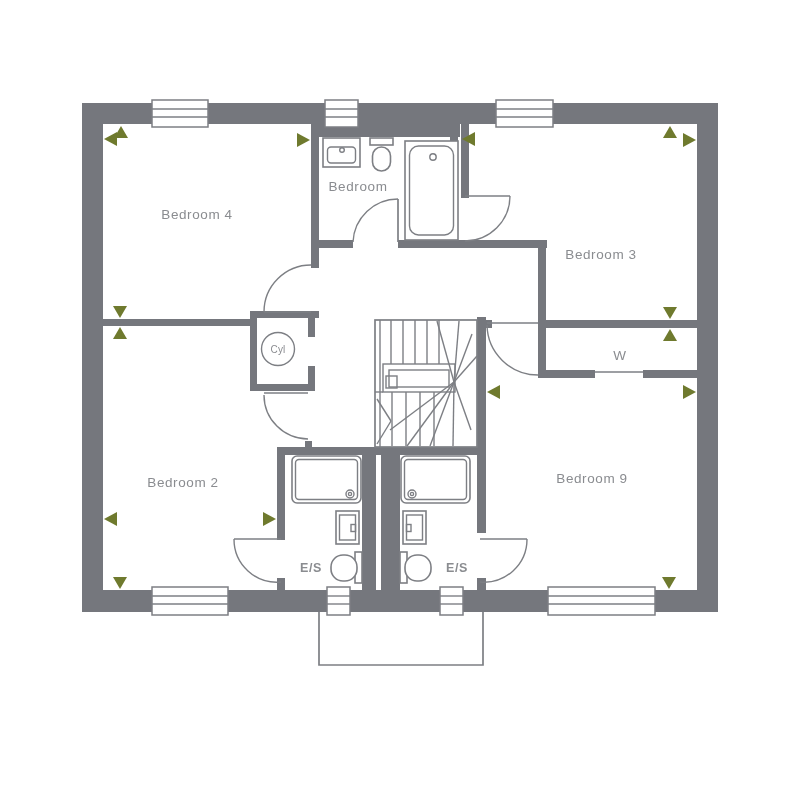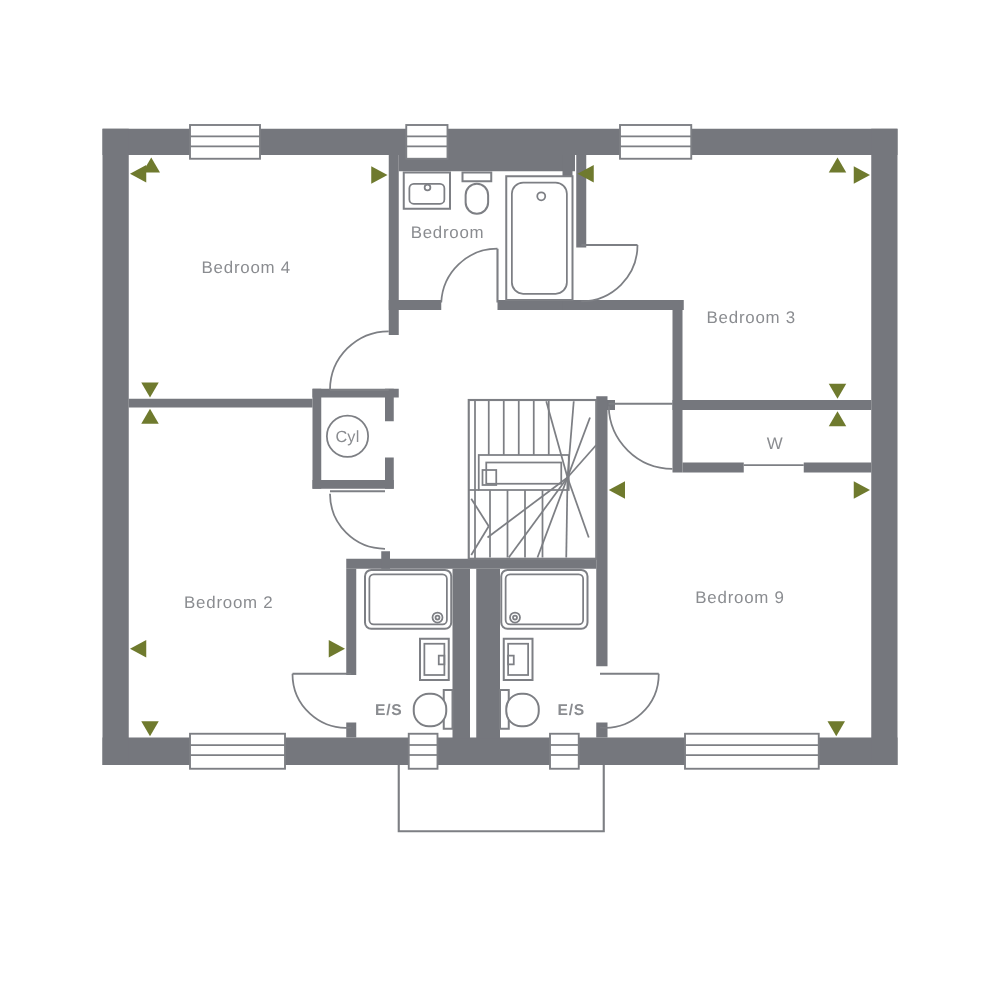--- a/index.html
+++ b/index.html
@@ -16,21 +16,21 @@
   .thin2{fill:none;stroke:var(--line);stroke-width:1.4px;}
   .winbox{fill:var(--bg);stroke:var(--line);stroke-width:1.5px;}
   .fix{fill:var(--bg);stroke:var(--line);stroke-width:1.6px;}
   .fixline{fill:none;stroke:var(--line);stroke-width:1.4px;}
   .marker{fill:var(--marker);stroke:none;}
   .room-label{
     position:absolute;transform:translate(-50%,-50%);
     color:var(--label);font-size:13.5px;letter-spacing:0.6px;font-weight:normal;
     white-space:nowrap;user-select:none;
   }
-  .room-label.small{font-size:13px;letter-spacing:0.2px;}
+  .room-label.small{font-size:10px;letter-spacing:0.2px;}
   .room-label.mid{font-size:12.5px;font-weight:bold;}
 </style>
 </head>
 <body>
 
 <div class="plan-wrap">
   <svg width="800" height="800" viewBox="0 0 800 800">
 
     <g>
       <rect class="wall" x="82" y="103" width="636" height="21"></rect>

